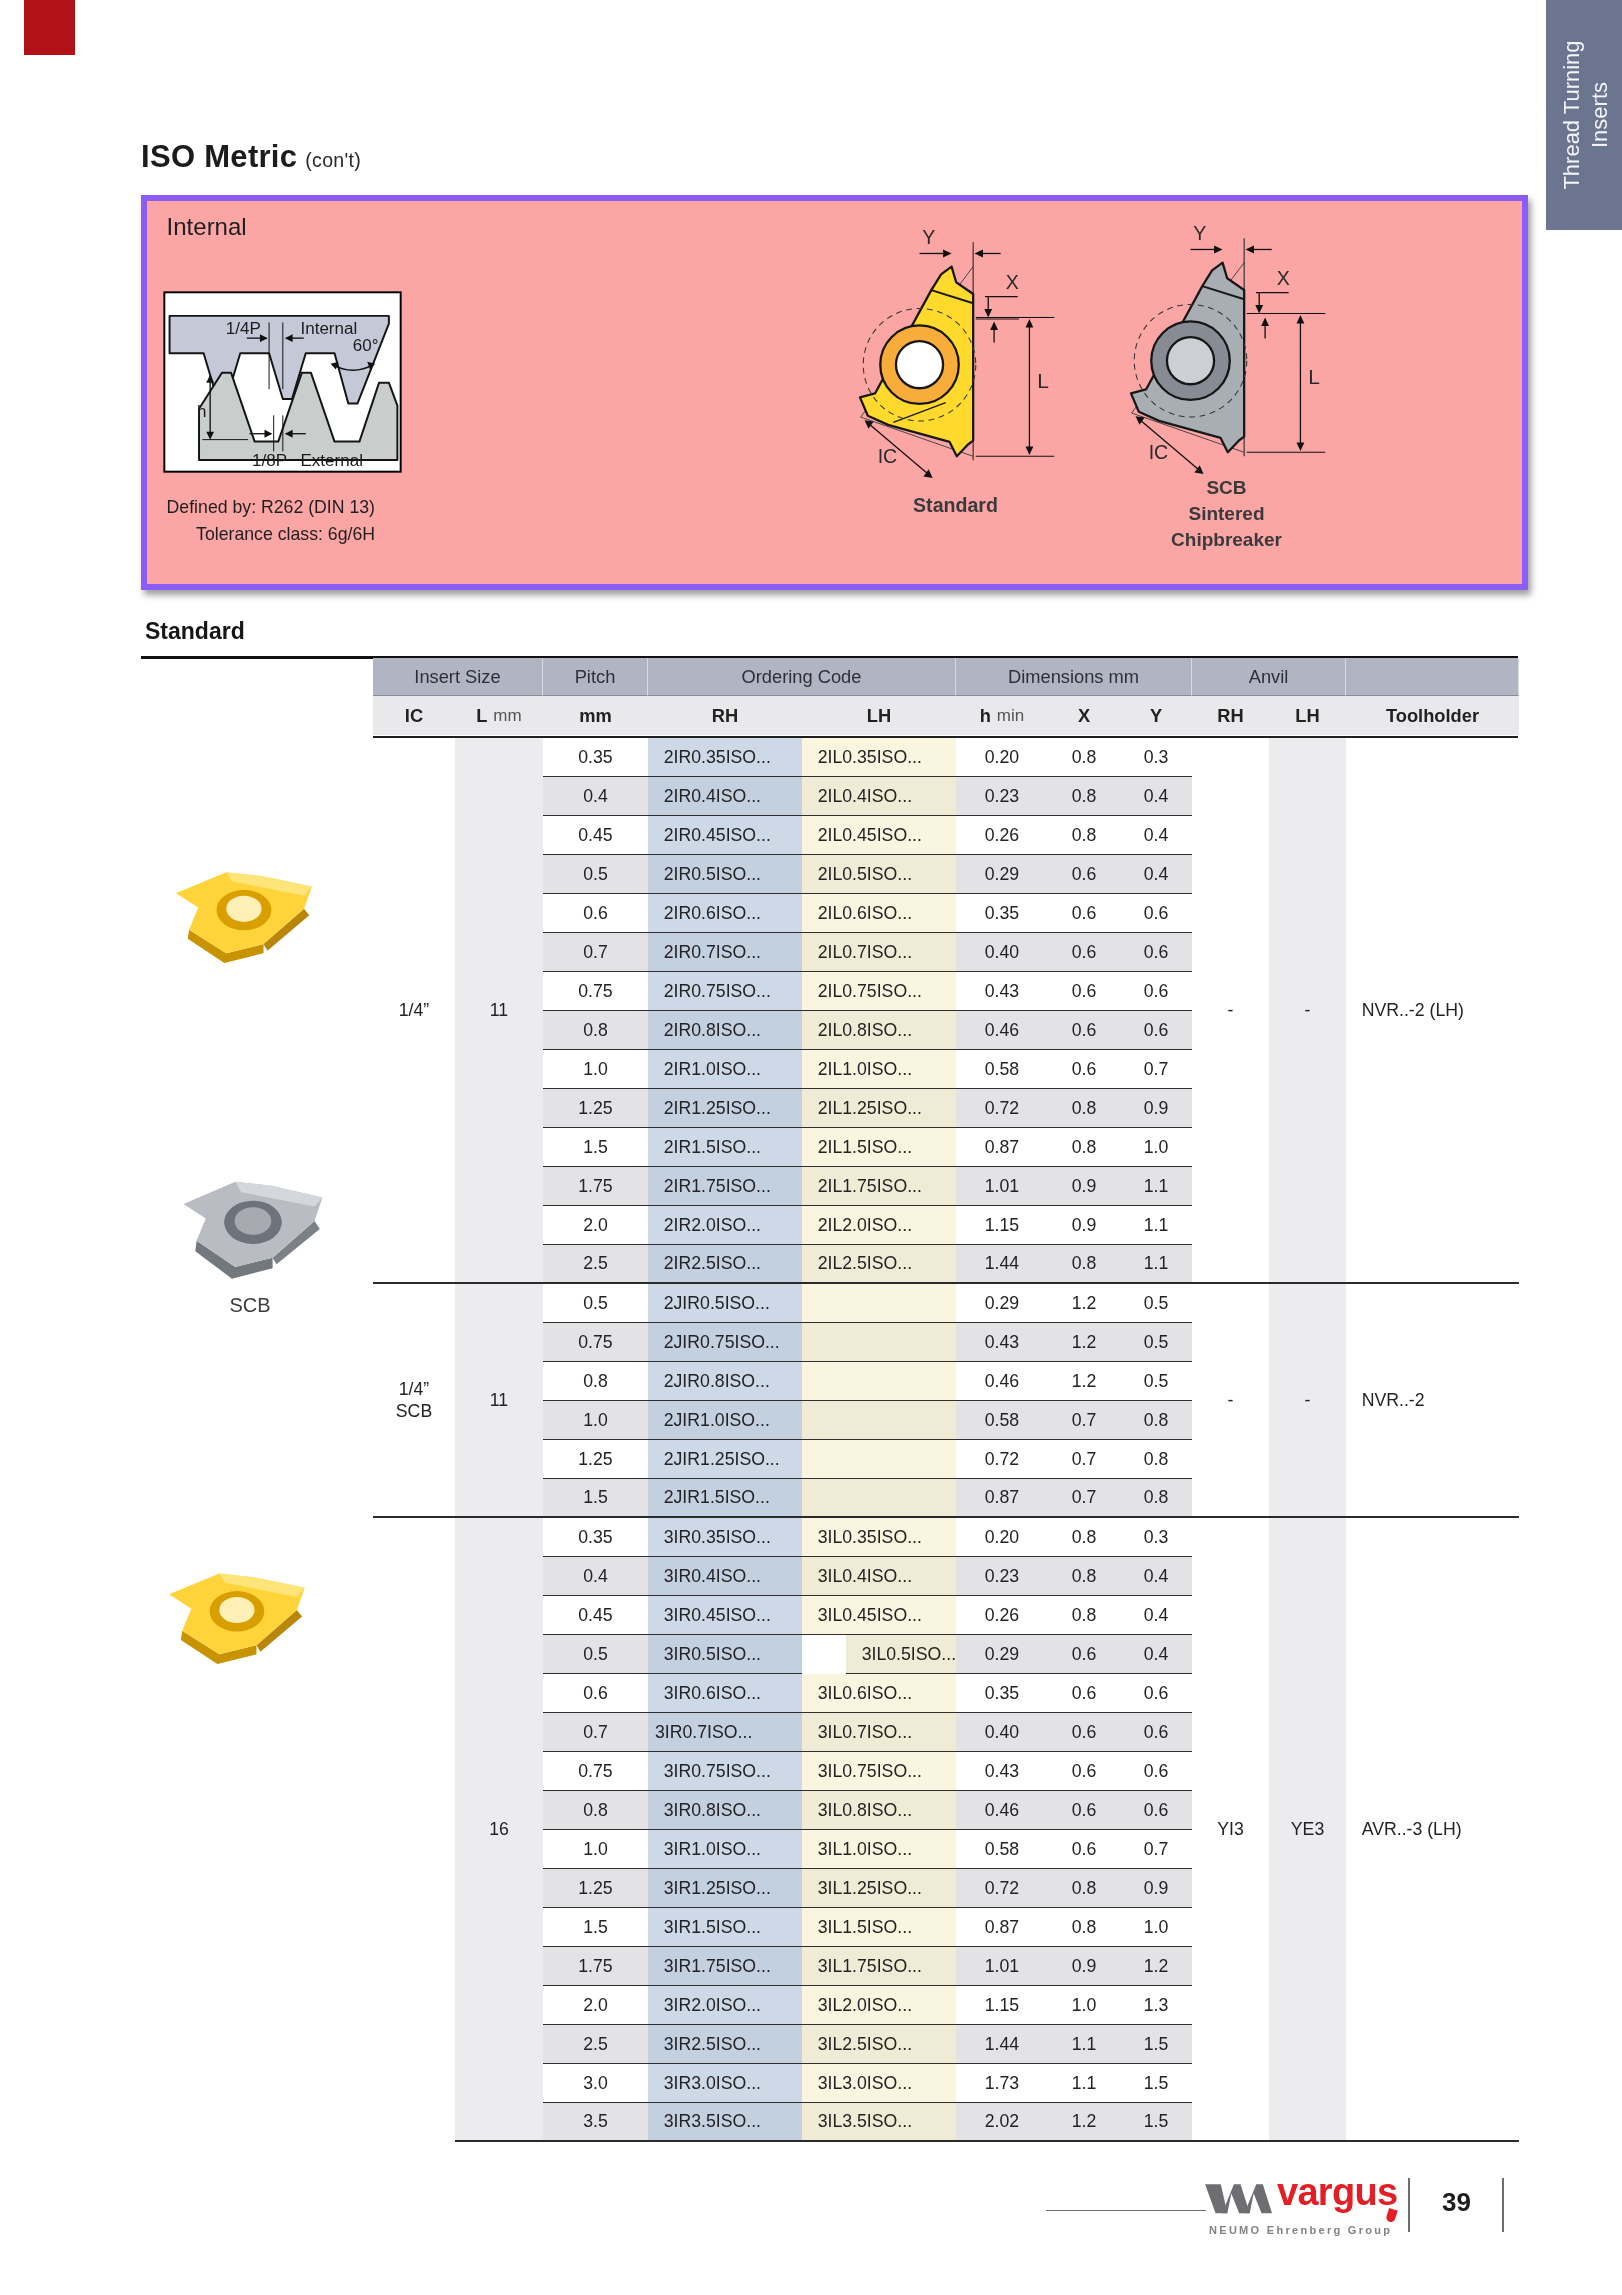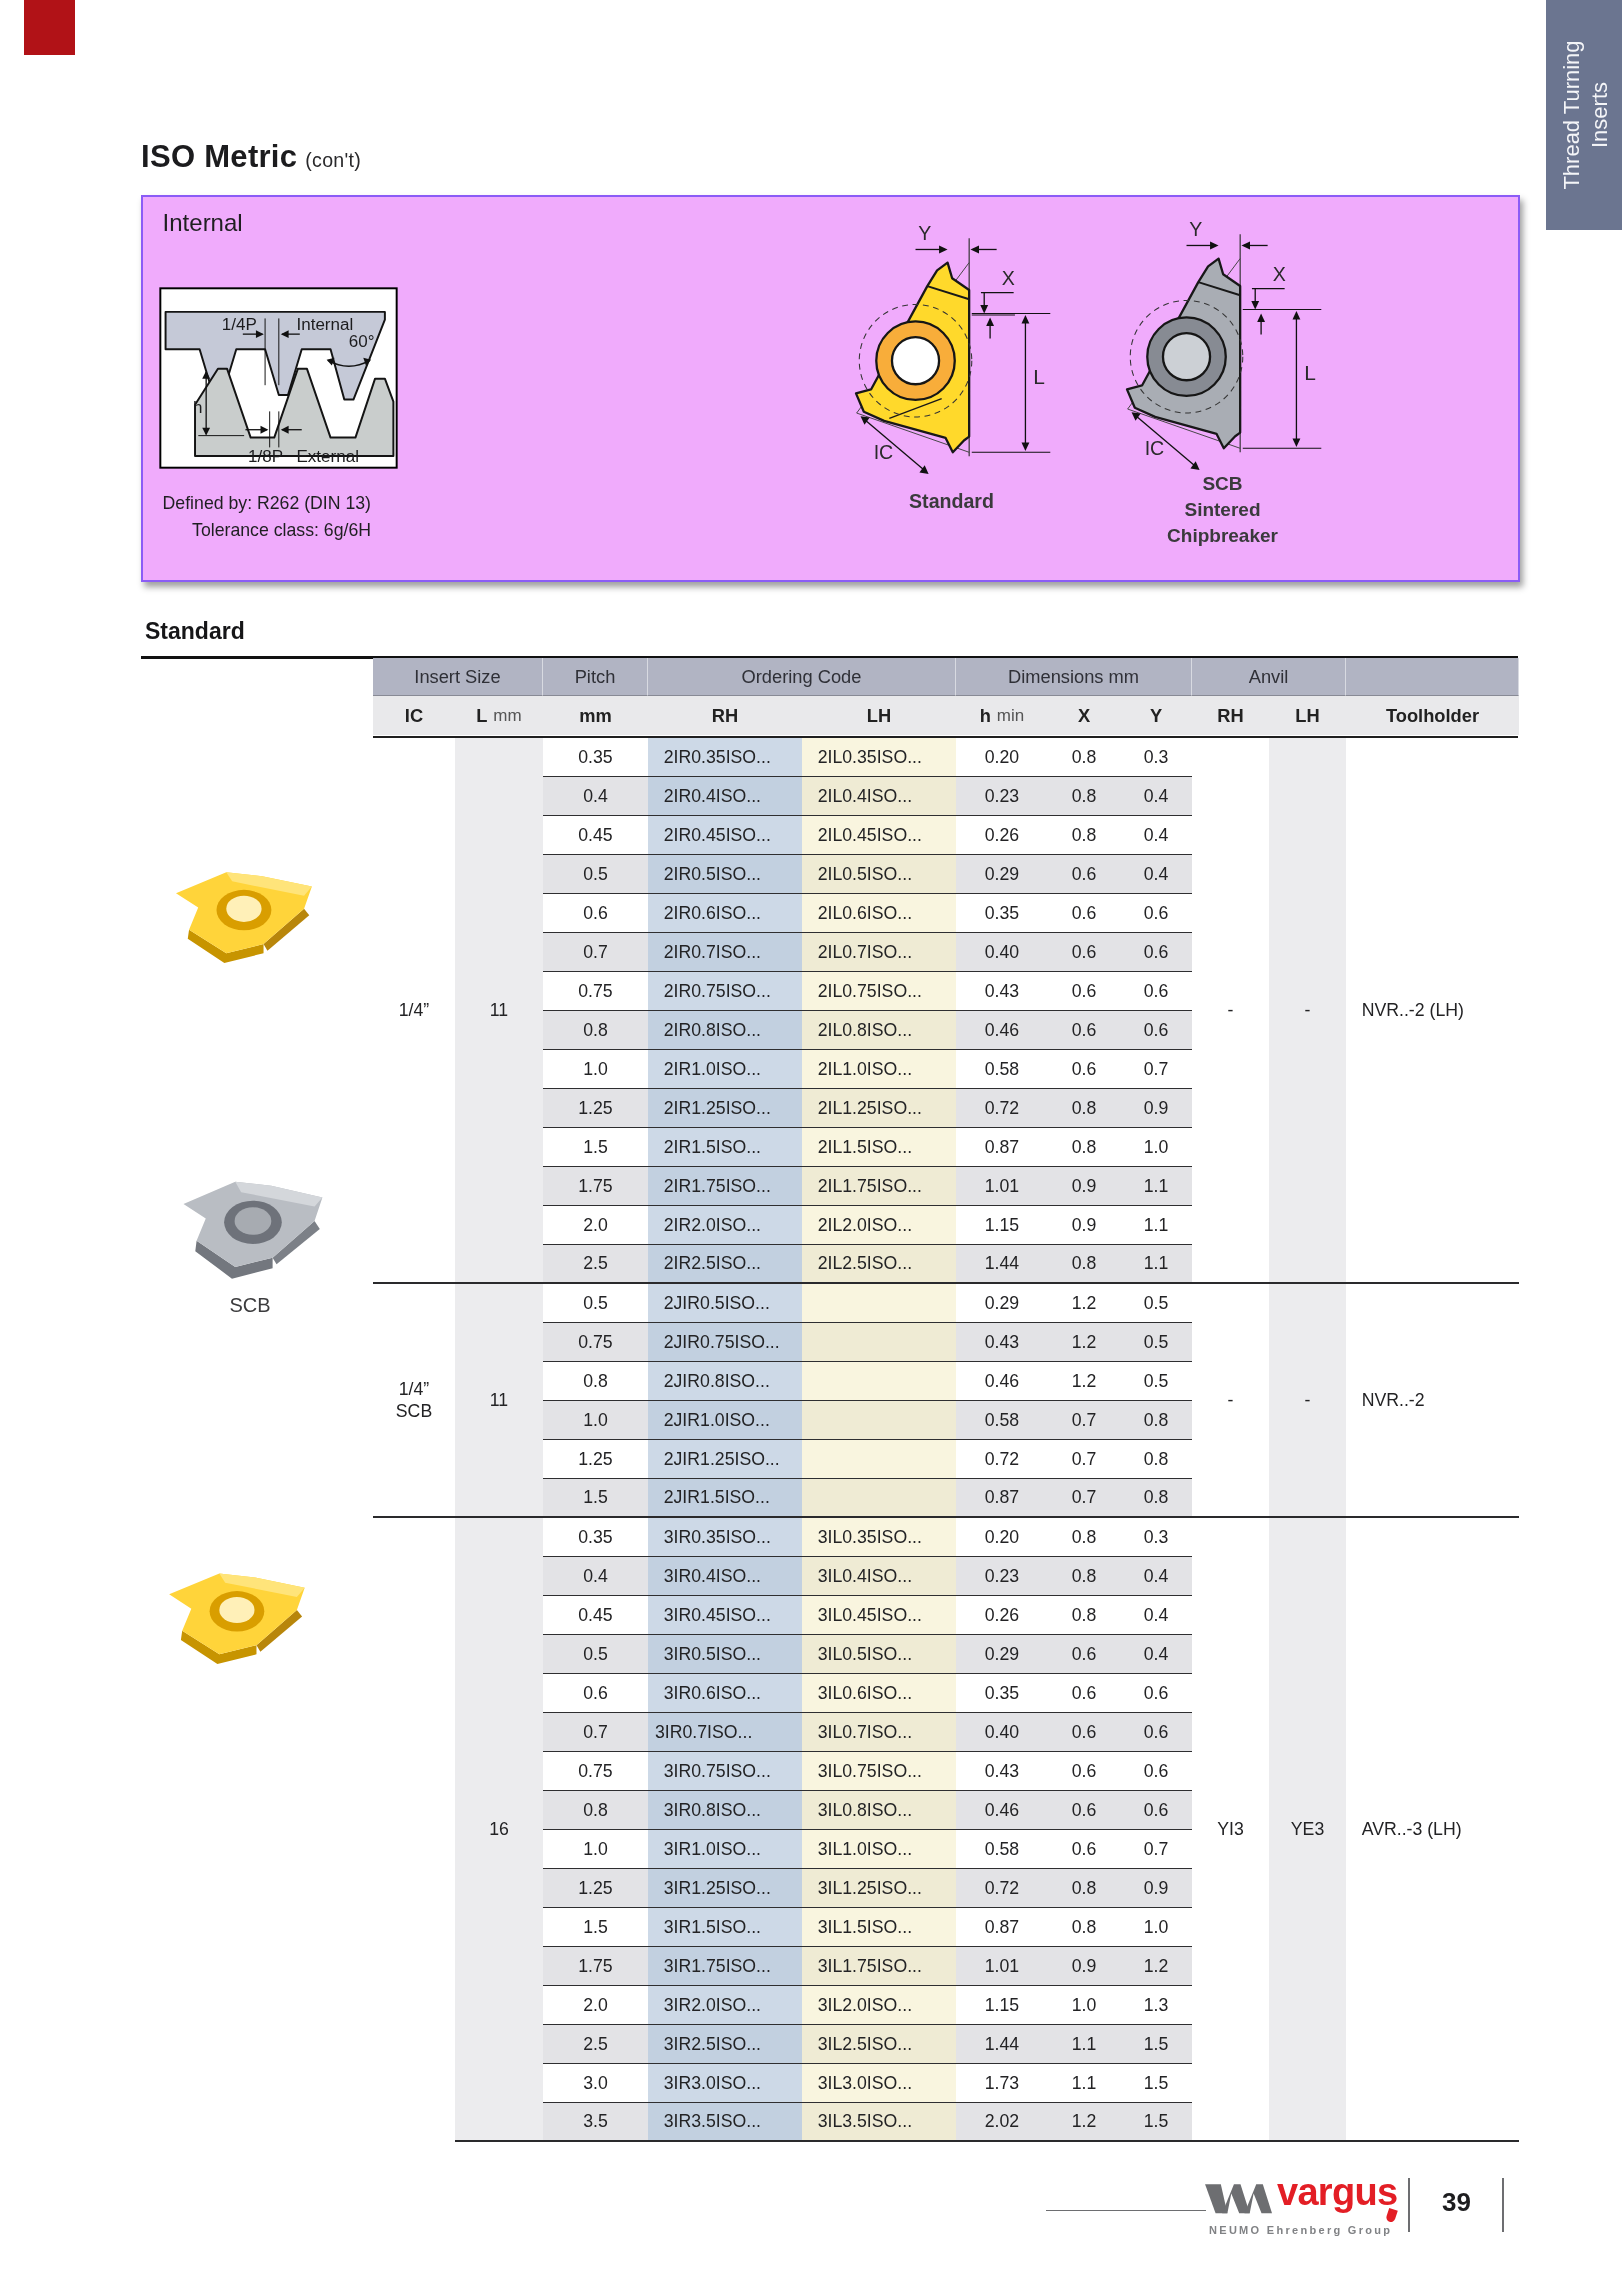--- a/index.html
+++ b/index.html
@@ -8,21 +8,21 @@
   .abs{position:absolute;}
   
   .corner-square{width:51px;height:55px;}
   .side-tab{background:#6b7590;}
   .side-tab-text{position:absolute;left:50%;top:50%;width:230px;height:77px;
     transform:translate(-50%,-50%) rotate(-90deg);color:#f4f5f8;font-size:22px;
     line-height:1.25;text-align:center;display:flex;flex-direction:column;justify-content:center;}
   .page-title{font-size:31px;font-weight:bold;color:#1c1c1e;letter-spacing:0.3px;}
   .page-title .cont{font-size:19.6px;font-weight:400;margin-left:7.9px;color:#2a2a2c;}
   
-  .internal-box{border:2px solid #8b5cf6;background:#f0abfc;box-shadow:3.3px 4.6px 6.5px rgba(0,0,0,.38);}
+  .internal-box{border:6px solid #8b5cf6;background:#fca5a5;box-shadow:3.3px 4.6px 6.5px rgba(0,0,0,.38);}
   .internal-heading{font-size:24px;color:#1f1f21;}
   .defined-text{font-size:17.7px;color:#1f1f21;line-height:1.5;text-align:right;}
   .diagram-label{font-size:19.6px;font-weight:600;color:#3a3a3c;text-align:center;}
   .scb-label-line{font-size:19px;font-weight:600;color:#3a3a3c;text-align:center;line-height:1.38;}
   
   .section-heading{font-size:23px;font-weight:bold;color:#161618;}
   .rule{background:#111;}
   
   .tbl-header{display:grid;grid-template-columns:82px 88px 105px 154px 154px 92px 72px 72px 77px 77px 173px;
               grid-template-rows:38px 39px;width:1357px;}
@@ -388,21 +388,21 @@
     <div class="c sep dark" style="grid-area: 22 / 7;">0.8</div>
     <div class="c sep dark" style="grid-area: 22 / 8;">0.4</div>
     <div class="c sep" style="grid-area: 23 / 3;">0.45</div>
     <div class="c cl sep rh-l" style="grid-area: 23 / 4;">3IR0.45ISO...</div>
     <div class="c cl sep lh-l" style="grid-area: 23 / 5;">3IL0.45ISO...</div>
     <div class="c sep" style="grid-area: 23 / 6;">0.26</div>
     <div class="c sep" style="grid-area: 23 / 7;">0.8</div>
     <div class="c sep" style="grid-area: 23 / 8;">0.4</div>
     <div class="c sep dark" style="grid-area: 24 / 3;">0.5</div>
     <div class="c cl sep rh-d" style="grid-area: 24 / 4;">3IR0.5ISO...</div>
-    <div class="c cl sep lh-d" style="grid-area: 24 / 5;">3IL0.5ISO...</div>
+    <div class="c cl sep lh-d" style="grid-area: 24 / 5; margin-left: 44px;">3IL0.5ISO...</div>
     <div class="c sep dark" style="grid-area: 24 / 6;">0.29</div>
     <div class="c sep dark" style="grid-area: 24 / 7;">0.6</div>
     <div class="c sep dark" style="grid-area: 24 / 8;">0.4</div>
     <div class="c sep" style="grid-area: 25 / 3;">0.6</div>
     <div class="c cl sep rh-l" style="grid-area: 25 / 4;">3IR0.6ISO...</div>
     <div class="c cl sep lh-l" style="grid-area: 25 / 5;">3IL0.6ISO...</div>
     <div class="c sep" style="grid-area: 25 / 6;">0.35</div>
     <div class="c sep" style="grid-area: 25 / 7;">0.6</div>
     <div class="c sep" style="grid-area: 25 / 8;">0.6</div>
     <div class="c sep dark" style="grid-area: 26 / 3;">0.7</div>

